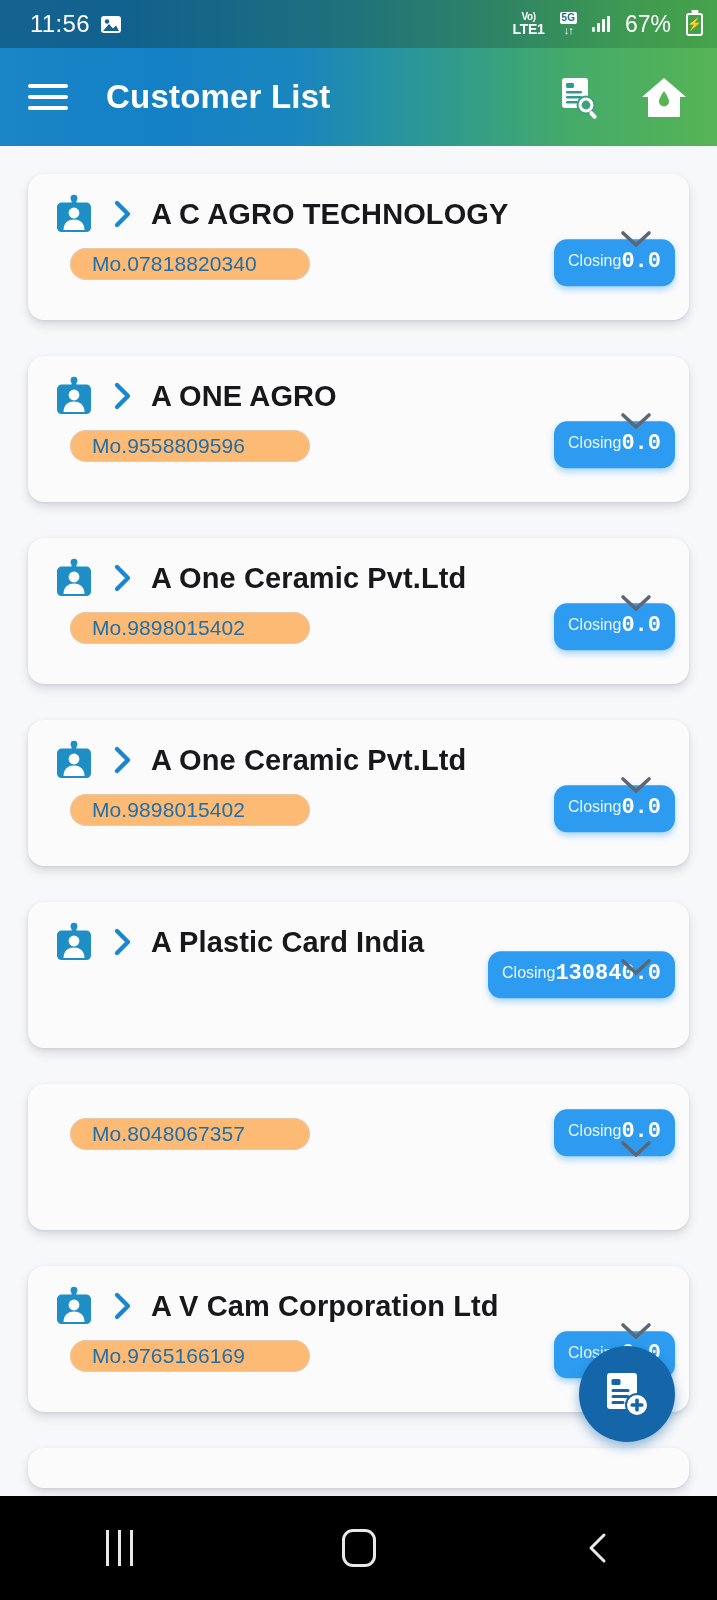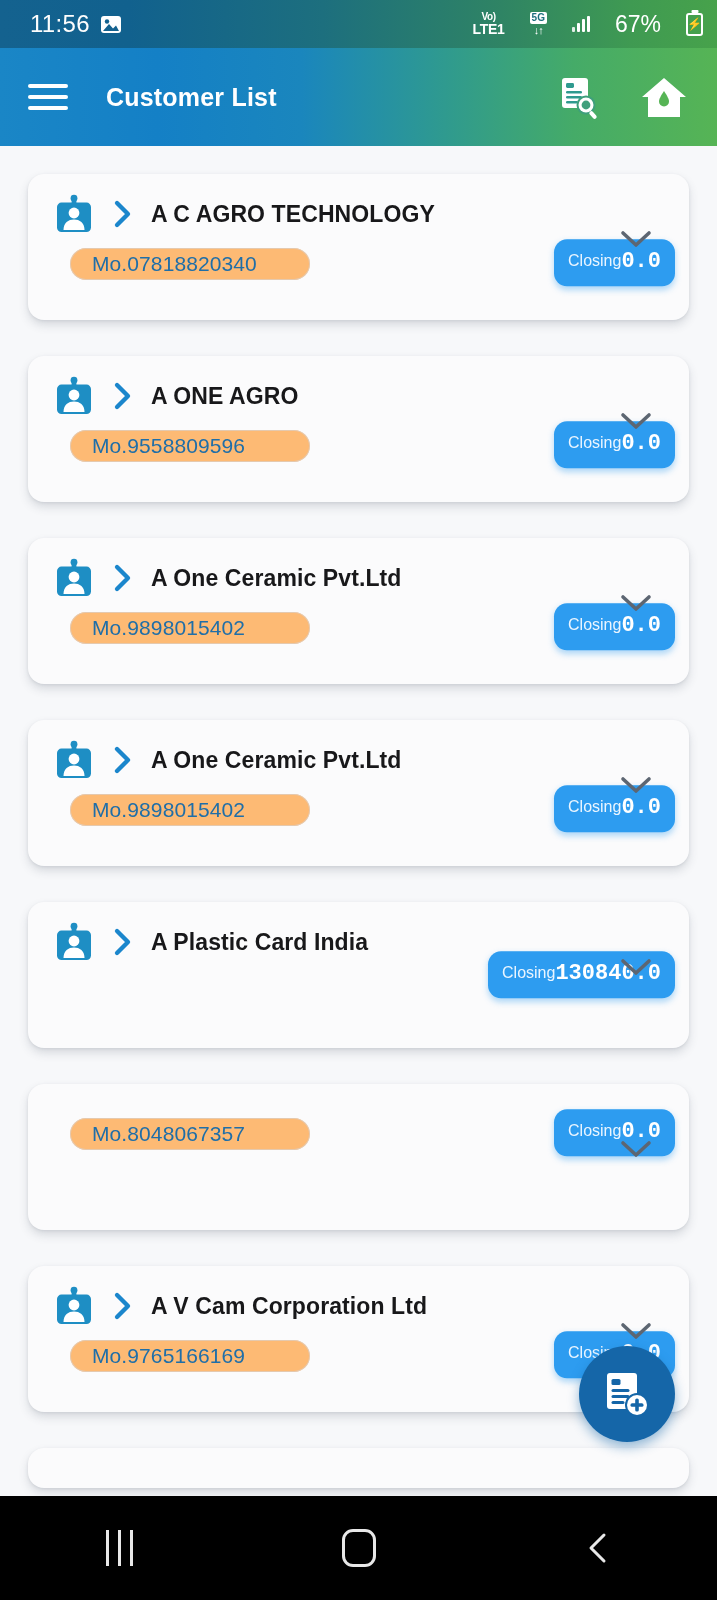--- a/index.html
+++ b/index.html
@@ -14,21 +14,21 @@
   
   .statusbar {
     position:relative; height:48px; width:100%;
     background:linear-gradient(90deg,#14628f 0%,#11618e 18%,#1d6f7e 45%,#2f8464 70%,#3f9a52 88%,#47a24b 100%);
     display:flex; align-items:center; justify-content:space-between;
     padding:0 14px 0 30px; color:#fff;
   }
   .sb-left { display:flex; align-items:center; gap:10px; }
   .sb-time { font-size:24px; font-weight:400; letter-spacing:.3px; color:#fdfdfd; }
   .img-icon { width:22px; height:19px; position:relative; }
-  .sb-right { display:flex; align-items:center; gap:25px; }
+  .sb-right { display:flex; align-items:center; gap:15px; }
   .volte { display:flex; flex-direction:column; align-items:center; line-height:1; }
   .volte .v1 { font-size:10px; font-weight:700; letter-spacing:-.3px; }
   .volte .v2 { font-size:14px; font-weight:700; letter-spacing:-.3px; }
   .fiveg { display:flex; flex-direction:column; align-items:center; line-height:1; }
   .fiveg .tag {
     font-size:10px; font-weight:700; background:#fff; color:#1d6f7e;
     border-radius:2px; padding:0 2px; line-height:12px;
   }
   .fiveg .arrows { font-size:11px; font-weight:700; letter-spacing:-1px; margin-top:1px; }
   .bars { display:flex; align-items:flex-end; gap:2px; height:16px; }
@@ -48,21 +48,21 @@
 
   
   .appbar {
     position:relative; height:98px; width:100%;
     background:linear-gradient(90deg,#1a86c6 0%,#1480c6 22%,#1a86bd 42%,#2f9a8f 62%,#45ab68 80%,#56b455 100%);
     display:flex; align-items:center; padding:0 26px 0 28px; gap:0;
   }
   .hamburger { width:44px; height:34px; display:flex; flex-direction:column; justify-content:center; gap:7px; cursor:pointer;}
   .hamburger i { display:block; height:4px; background:#fff; border-radius:2px; width:40px; }
   .appbar-title {
-    flex:1; color:#fff; font-size:25px; font-weight:700; letter-spacing:.2px;
+    flex:1; color:#fff; font-size:33px; font-weight:700; letter-spacing:.2px;
     margin-left:34px;
   }
   .appbar-actions { display:flex; align-items:center; gap:30px; }
   .ab-icon { width:54px; height:54px; display:flex; align-items:center; justify-content:center; cursor:pointer;}
 
   
   .content {
     position:absolute; top:146px; left:0; right:0; bottom:104px;
     background:#f7f8fa; overflow:hidden; padding-top:28px;
   }
@@ -72,21 +72,21 @@
     background:#fbfbfc;
     border-radius:16px;
     box-shadow:0 5px 10px rgba(60,70,90,.17), 0 1px 3px rgba(60,70,90,.10);
     height:146px;
     padding:20px 0 0 0;
   }
   .card-row1 { display:flex; align-items:center; padding-left:26px; gap:0; }
   .badge-icon { width:40px; height:40px; flex:0 0 40px; }
   .chev-right { margin-left:18px; width:22px; height:30px; display:flex; align-items:center; }
   .cust-name {
-    margin-left:17px; font-size:23px; font-weight:700; color:#18181a;
+    margin-left:17px; font-size:29px; font-weight:700; color:#18181a;
     letter-spacing:.1px; white-space:nowrap;
   }
   .card-row2 { position:relative; margin-top:14px; padding-left:42px; display:flex; align-items:center; }
   .phone-field {
     background:#fdba74; border-radius:22px; height:28px;
     min-width:240px; display:flex; align-items:center; padding:16px 22px;
     color:#1f6ea8; font-size:21px; letter-spacing:.1px;
     box-shadow:inset 0 0 0 1px rgba(210,214,222,.55);
   }
   .closing-pill {

